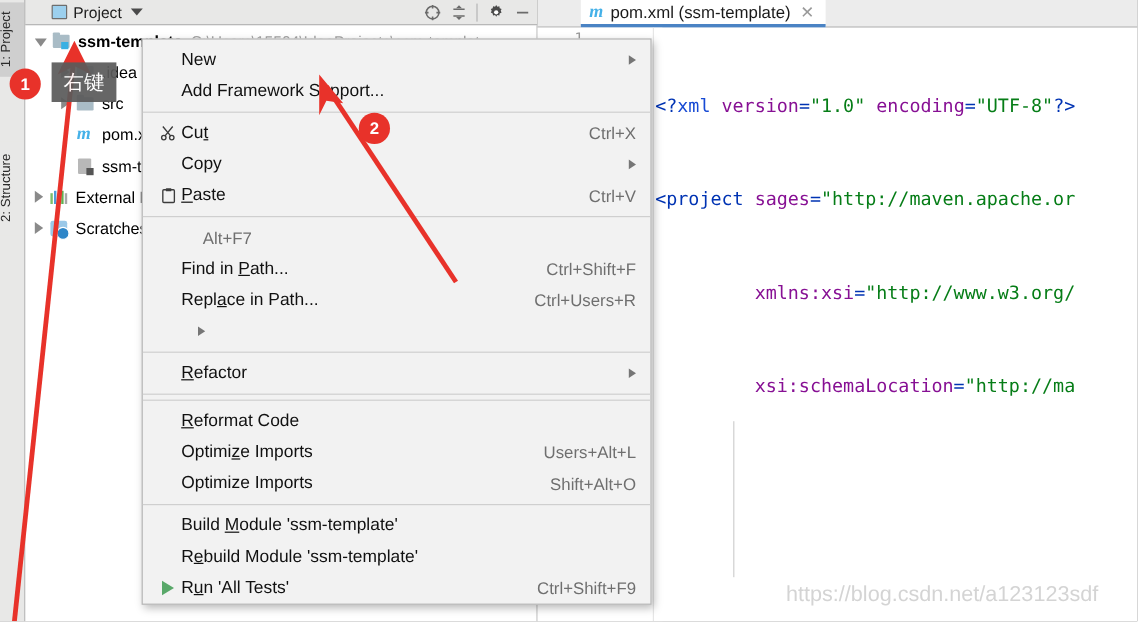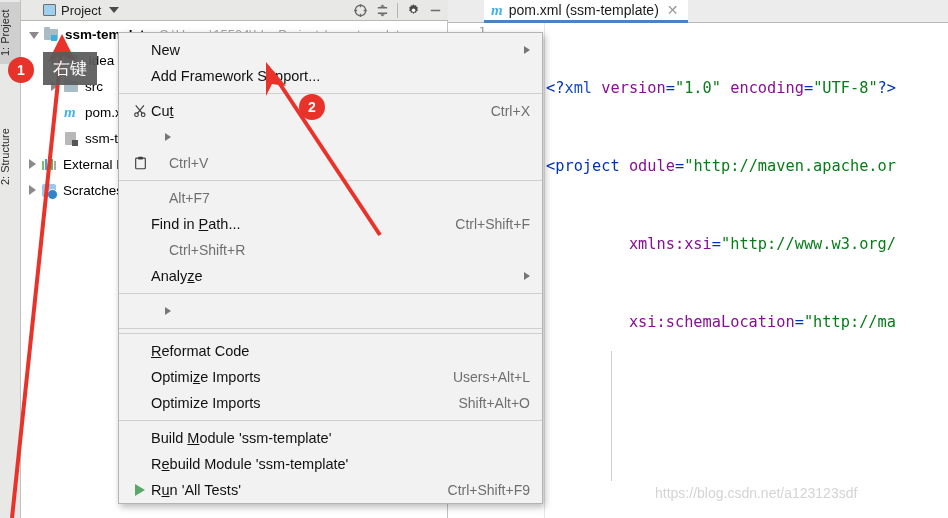--- a/index.html
+++ b/index.html
@@ -241,21 +241,21 @@
   .vline { position:absolute; width:1px; background:#cfcfcf; }
   .bulb {
     position:absolute; width:13px;height:17px;
   }
   .bulb i { position:absolute; left:1px; top:0; width:11px;height:11px;border-radius:50%;background:#f5a623; display:block;}
   .bulb b { position:absolute; left:3px; top:10px; width:7px;height:2px;background:#b9bcc0; display:block;}
   .bulb s { position:absolute; left:3px; top:13px; width:7px;height:2px;background:#b9bcc0; display:block;}
 
   .watermark {
     position: absolute; left: 655px; top: 485px;
-    font-size: 14px; color: #d4d4d4;
+    font-size: 18px; color: #d4d4d4;
     font-family: "Liberation Sans", sans-serif;
     z-index: 5;
   }
 
   
   .anno-layer { position:absolute; inset:0; z-index: 60; pointer-events:none; }
   .badge {
     position: absolute;
     width: 26px; height: 26px; border-radius: 50%;
     background: #e8322a; color:#fff;
@@ -403,21 +403,21 @@
       <div class="bulb" style="left:82px; top:189px;">
         <i></i>
           <b></b>
           <s></s>
       </div>
     </div>
     <div class="gutter-line"></div>
 
     <div class="code">
       <div class="cl"><span class="tag">&lt;?</span><span class="attr">xml </span><span class="ns">version</span><span class="tag">=</span><span class="str">"1.0"</span><span class="txt"> </span><span class="ns">encoding</span><span class="tag">=</span><span class="str">"UTF-8"</span><span class="tag">?&gt;</span></div>
-      <div class="cl"><span class="tag">&lt;project </span><span class="ns">odule</span><span class="tag">=</span><span class="str">"http://maven.apache.or</span></div>
+      <div class="cl"><span class="tag">&lt;project </span><span class="ns">sages</span><span class="tag">=</span><span class="str">"http://maven.apache.or</span></div>
       <div class="cl"><span class="txt">         </span><span class="ns">xmlns:xsi</span><span class="tag">=</span><span class="str">"http://www.w3.org/</span></div>
       <div class="cl"><span class="txt">         </span><span class="ns">xsi:schemaLocation</span><span class="tag">=</span><span class="str">"http://ma</span></div>
       <div class="cl"></div>
       
       
       
       
       
       
       
@@ -455,61 +455,64 @@
             <circle cx="11.6" cy="12.2" r="2.1" fill="none" stroke="#3c3c3c" stroke-width="1.3"></circle>
             <path d="M3.1 1.6l7.6 9.2M12.5 1.6L5 10.8" stroke="#3c3c3c" stroke-width="1.3" fill="none"></path>
           </svg>
       </span>
       <span class="mi-label">Cu<u>t</u></span>
       <span class="mi-acc">Ctrl+X</span>
     </div>
 
     <div class="mi">
       <span class="mi-ic"></span>
+      <span class="mi-label">Copy</span>
       <span class="mi-sub"></span>
     </div>
 
     <div class="mi">
       <span class="mi-ic">
         <svg width="13" height="14" viewBox="0 0 14 16">
             <rect x="1.5" y="2.4" width="11" height="12.2" rx="1" fill="none" stroke="#3c3c3c" stroke-width="1.3"></rect>
             <rect x="4.4" y="0.9" width="5.2" height="3" rx="0.6" fill="#3c3c3c"></rect>
           </svg>
       </span>
+      <span class="mi-label"><u>P</u>aste</span>
       <span class="mi-acc">Ctrl+V</span>
     </div>
 
     <div class="mi-div"></div>
 
     <div class="mi">
       <span class="mi-ic"></span>
       <span class="mi-acc">Alt+F7</span>
     </div>
 
     <div class="mi">
       <span class="mi-ic"></span>
       <span class="mi-label">Find in <u>P</u>ath...</span>
       <span class="mi-acc">Ctrl+Shift+F</span>
     </div>
 
     <div class="mi">
       <span class="mi-ic"></span>
-      <span class="mi-acc">Ctrl+Shift+R</span>
-    </div>
-
-    <div class="mi">
-      <span class="mi-ic"></span>
-      <span class="mi-label">Analy<u>z</u>e</span>
+      <span class="mi-label">Repl<u>a</u>ce in Path...</span>
+      <span class="mi-acc">Ctrl+Users+R</span>
+    </div>
+
+    <div class="mi">
+      <span class="mi-ic"></span>
       <span class="mi-sub"></span>
     </div>
 
     <div class="mi-div"></div>
 
     <div class="mi">
       <span class="mi-ic"></span>
+      <span class="mi-label"><u>R</u>efactor</span>
       <span class="mi-sub"></span>
     </div>
 
     <div class="mi-div"></div>
 
 
     <div class="mi-div"></div>
 
     <div class="mi">
       <span class="mi-ic"></span>

